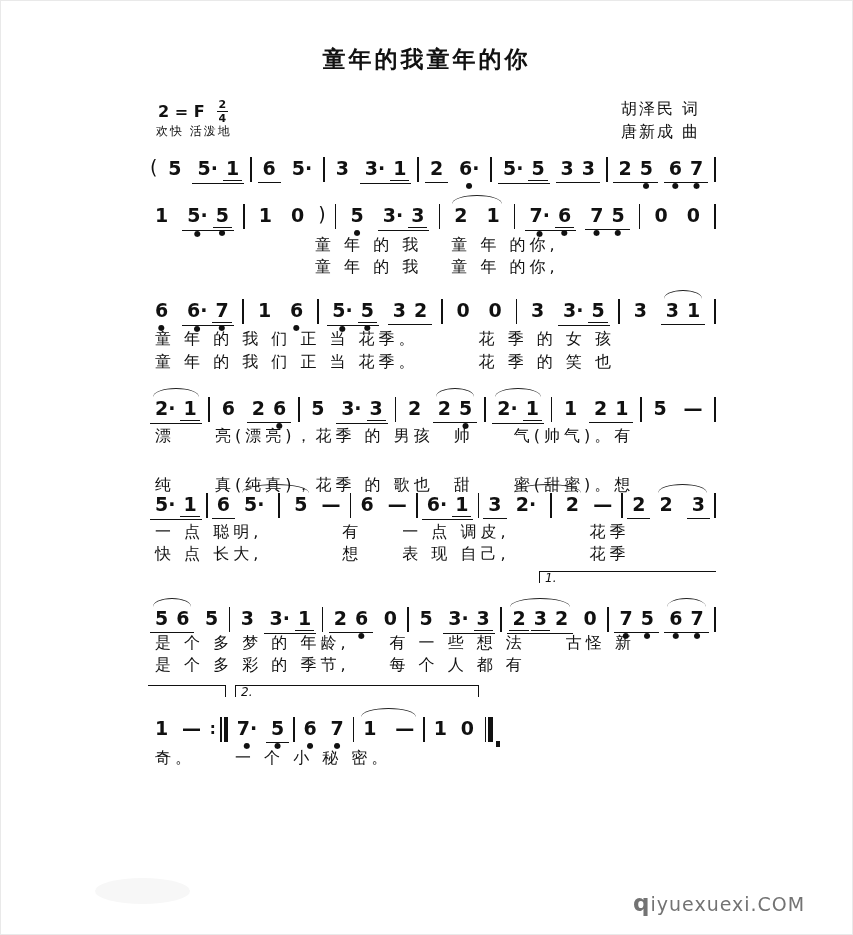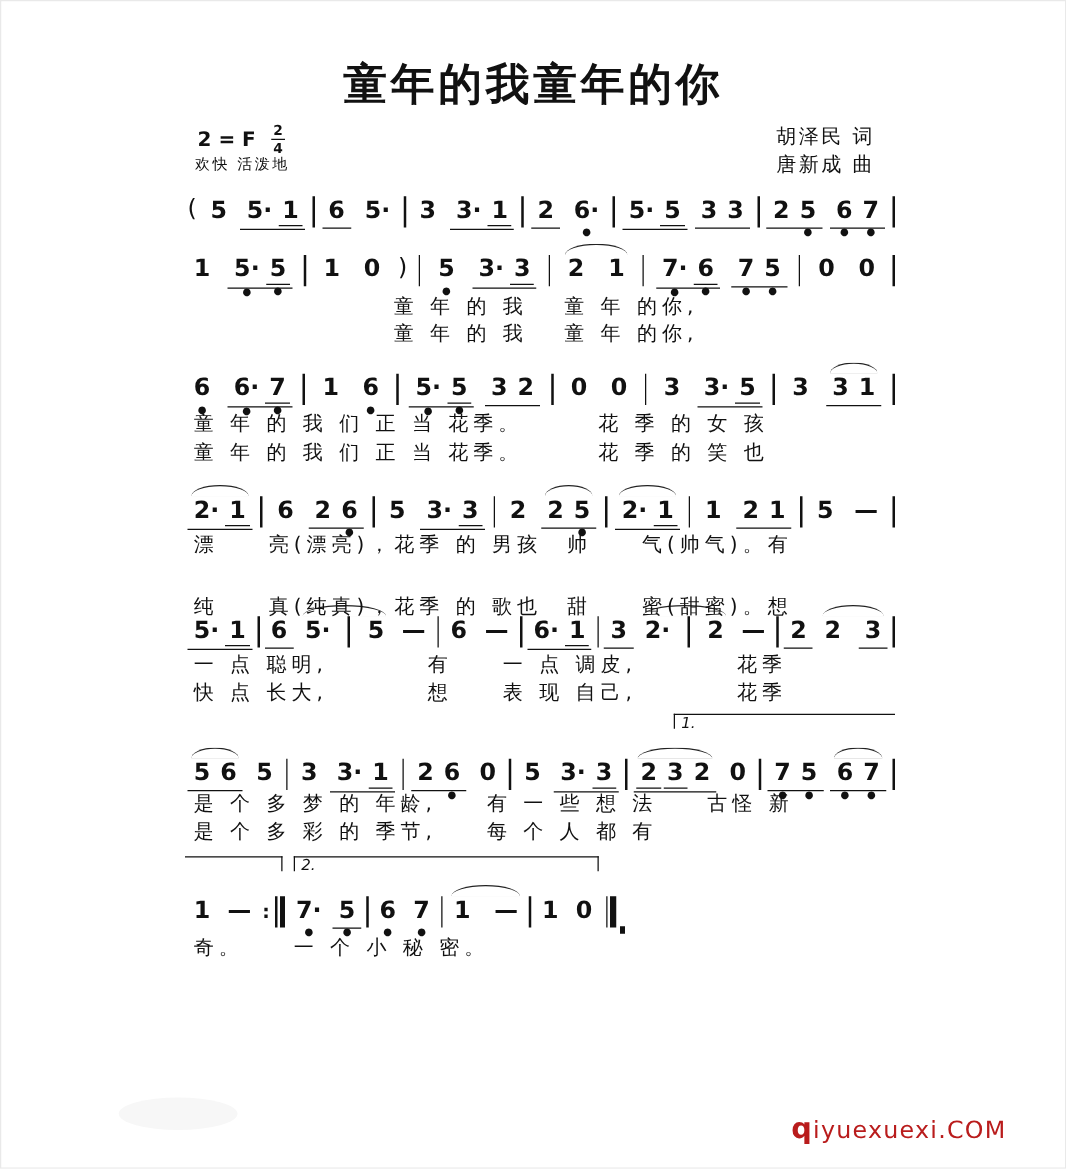--- a/index.html
+++ b/index.html
@@ -1,21 +1,21 @@
 <!DOCTYPE html>
 <html><head>
 <meta charset="utf-8">
 <style>
   html,body{margin:0;padding:0;background:#fff;}
   #page{position:relative;width:853px;height:935px;background:#fff;overflow:hidden;
         font-family:"DejaVu Sans","Liberation Sans",sans-serif;color:#111;
         box-shadow:inset 0 0 0 1px #e9e9e9;}
   
   .title{position:absolute;top:44px;left:0;width:100%;text-align:center;
-         font-size:35px;font-weight:bold;letter-spacing:3px;}
+         font-size:23px;font-weight:bold;letter-spacing:3px;}
   .keyrow{position:absolute;left:158px;top:99px;font-size:16px;font-weight:bold;display:flex;align-items:center;}
   .frac{display:inline-flex;flex-direction:column;align-items:center;font-size:11px;line-height:1;
         font-weight:bold;margin-left:12px;}
   .frac .num{border-bottom:1.2px solid #111;padding:0 2px 1px;margin-bottom:1px;}
   .tempo{position:absolute;left:156px;top:123px;font-size:12px;letter-spacing:2px;}
   .credit{position:absolute;right:153px;font-size:16px;letter-spacing:2px;}
   .credit.l{top:99px;} .credit.c{top:122px;}
   
   .mline{position:absolute;left:150px;display:flex;justify-content:space-between;
          align-items:flex-start;font-size:19px;font-weight:bold;height:30px;}
@@ -447,16 +447,16 @@
       <div class="volta tl" style="left: 539px; top: 571px; width: 176px;">
         <span class="vlabel">1.</span>
       </div>
       <div class="volta tr" style="left: 148px; top: 685px; width: 77px;"></div>
       <div class="volta tl tr" style="left: 235px; top: 685px; width: 242px;">
         <span class="vlabel">2.</span>
       </div>
     </div>
 
   <div class="smudge"></div>
-  <div class="watermark" style="color: #b91c1c;">
+  <div class="watermark" style="color: #737373;">
     <span class="lead">q</span><span>iyuexuexi.COM</span>
   </div>
 </div>
 
 </body></html>

